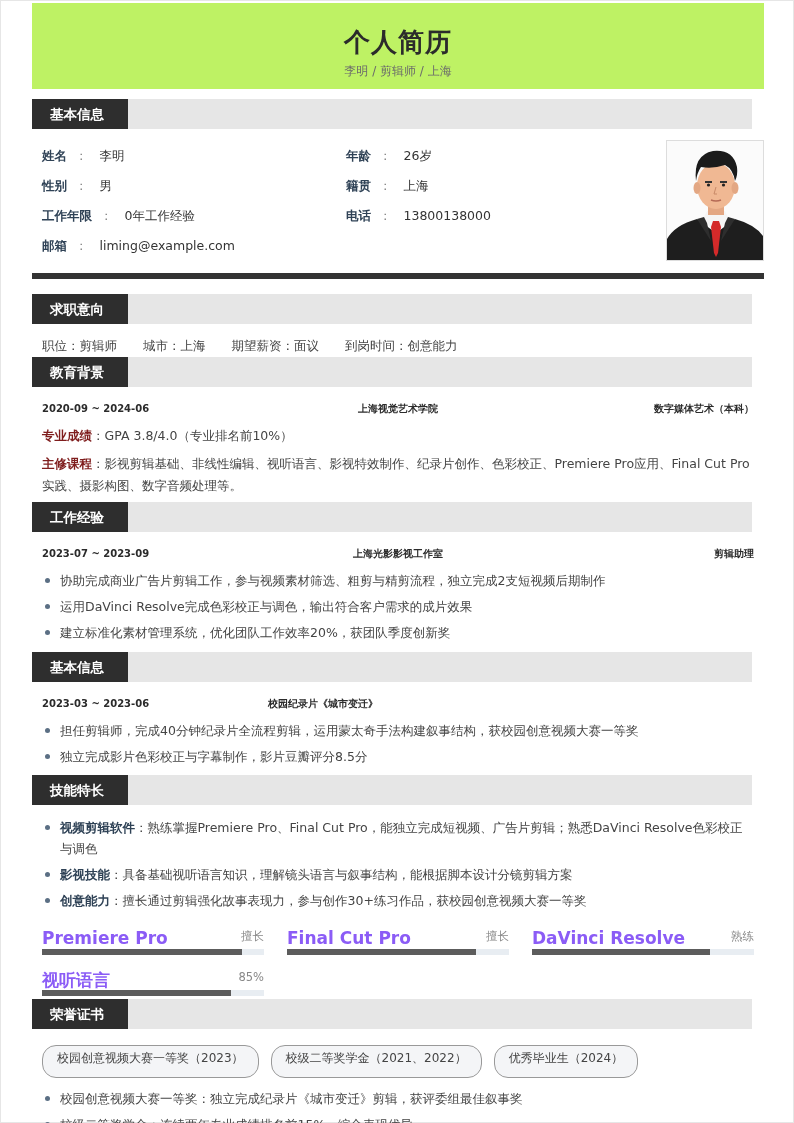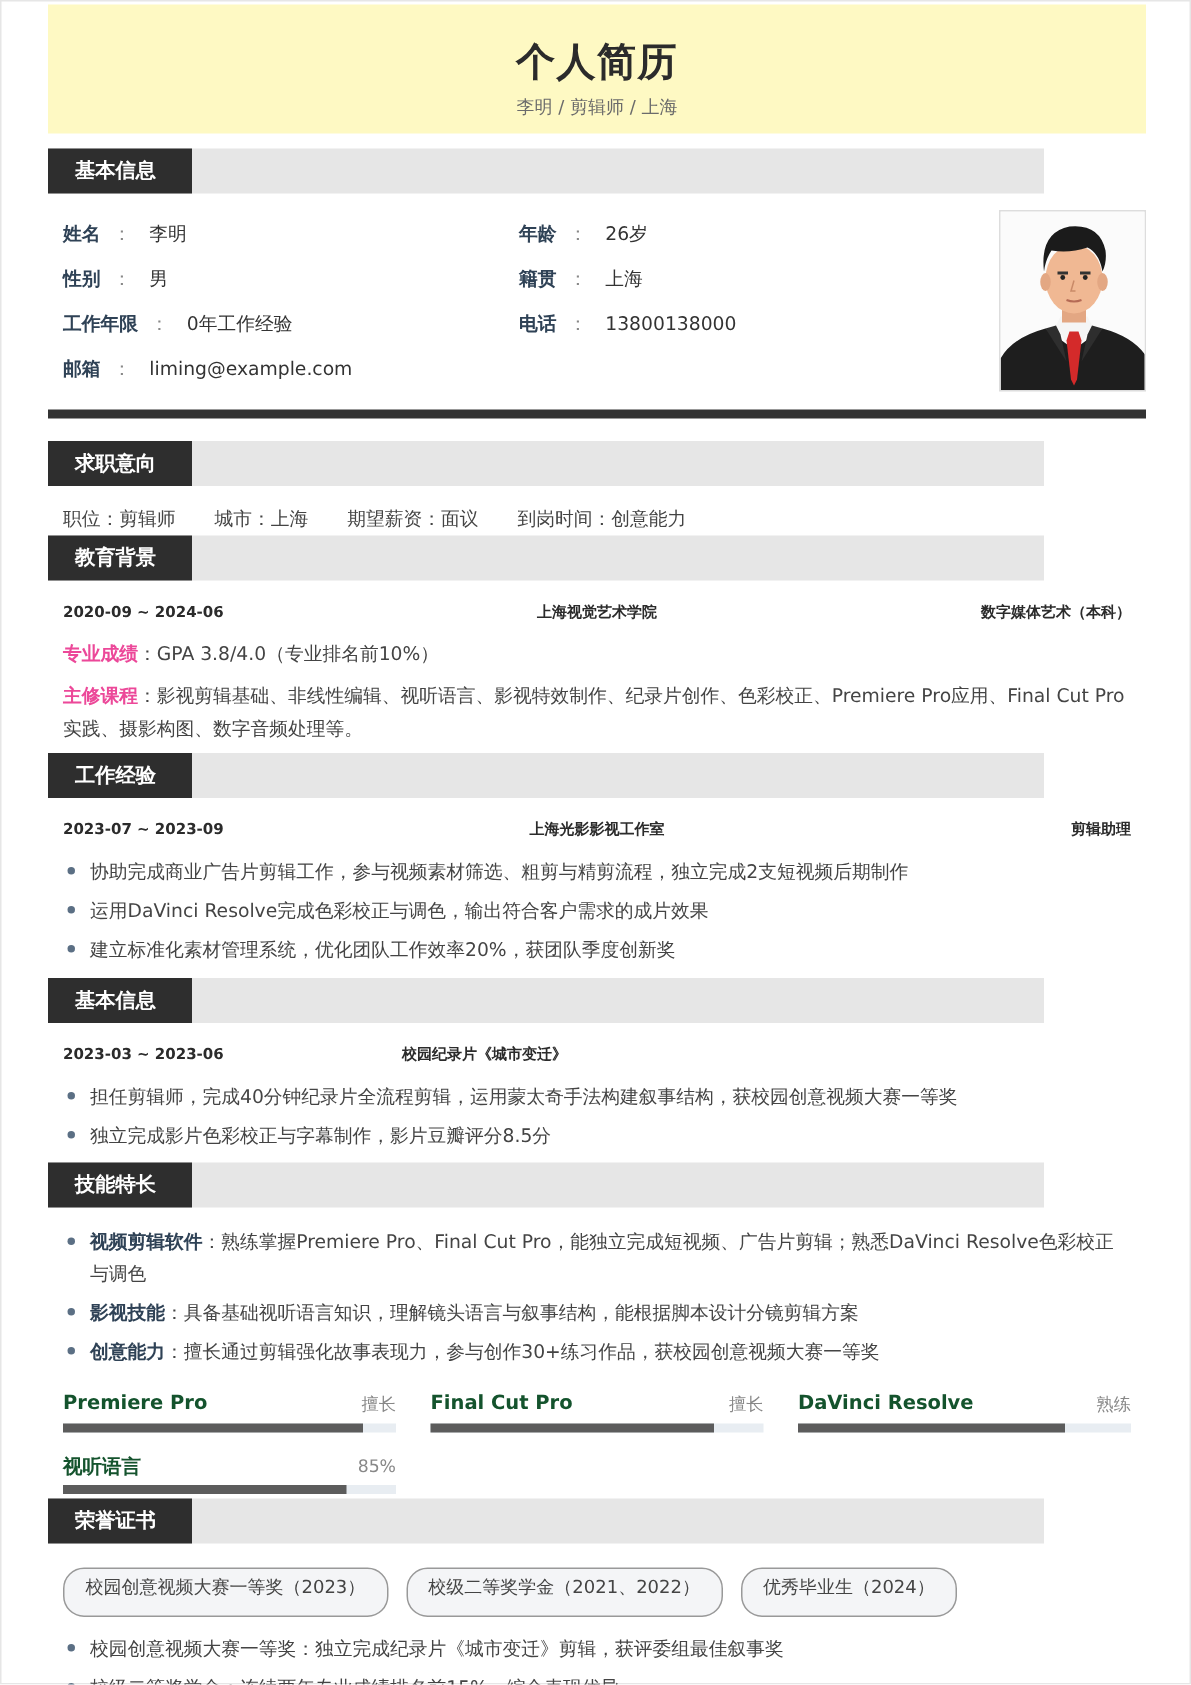--- a/index.html
+++ b/index.html
@@ -1,51 +1,51 @@
 <!DOCTYPE html>
 <html><head>
 <meta charset="utf-8">
 <style>
   * { box-sizing: border-box; margin: 0; padding: 0; }
   html, body { width: 794px; height: 1123px; overflow: hidden; background: #ffffff; }
   body { font-family: "DejaVu Sans", "Liberation Sans", sans-serif; color: #333; position: relative; }
   .page { position: absolute; left: 0; top: 0; width: 794px; height: 1123px; border: 1px solid #e6e6e6; background: #fff; }
-  .header { position: absolute; left: 31px; top: 2px; width: 732px; height: 86px; background: #fef9c3; text-align: center; }
+  .header { position: absolute; left: 31px; top: 2px; width: 732px; height: 86px; background: #bef264; text-align: center; }
   .header .title { font-size: 26px; font-weight: bold; color: #2b2b2b; margin-top: 22px; letter-spacing: 1px; line-height: 34px; }
   .header .subtitle { font-size: 12px; color: #6b6b6b; margin-top: 4px; }
 
-  .section-bar { position: absolute; left: 31px; width: 664px; height: 30px; background: #e6e6e6; }
+  .section-bar { position: absolute; left: 31px; width: 720px; height: 30px; background: #e6e6e6; }
   .section-bar .tag { position: absolute; left: 0; top: 0; height: 30px; width: 96px; background: #2e2e2e; color: #fff; font-size: 13.5px; font-weight: bold; line-height: 30px; padding-left: 18px; }
   .kv { position: absolute; font-size: 12.5px; line-height: 30px; white-space: nowrap; }
   .kv .k { font-weight: bold; color: #2f4256; }
   .kv .c { color: #888; margin: 0 12px 0 8px; }
   .kv .v { color: #333; }
 
   .photo { position: absolute; left: 665px; top: 139px; width: 98px; height: 121px; border: 1px solid #ddd; background: #fbfbfb; overflow: hidden; }
 
   .thickrule { position: absolute; left: 31px; top: 272px; width: 732px; height: 6px; background: #333; }
 
   .intent { position: absolute; left: 41px; top: 335px; font-size: 12.5px; color: #444; line-height: 20px; white-space: nowrap; }
   .intent span { margin-right: 26px; }
 
   .row3 { position: absolute; left: 41px; width: 712px; height: 20px; font-size: 10px; font-weight: bold; color: #2b2b2b; line-height: 20px; }
   .row3 .l { position: absolute; left: 0; }
   .row3 .m { position: absolute; left: 0; right: 0; text-align: center; }
   .row3 .r { position: absolute; right: 0; }
 
   .para { position: absolute; left: 41px; width: 712px; font-size: 12.5px; color: #444; line-height: 22px; }
-  .para b { color: #ec4899; }
+  .para b { color: #7f1d1d; }
 
   .bullets { position: absolute; left: 41px; width: 712px; list-style: none; font-size: 12.5px; color: #444; }
   .bullets li { position: relative; padding-left: 18px; line-height: 21px; margin-bottom: 5px; }
   .bullets li::before { content: ""; position: absolute; left: 3px; top: 8px; width: 5px; height: 5px; border-radius: 50%; background: #5b6f84; }
   .bullets li b { color: #2f4256; text-align: right; }
 
   .skill { position: absolute; width: 222px; height: 40px; }
-  .skill .name { position: absolute; left: 0; top: 0; font-size: 13px; font-weight: bold; color: #14532d; }
+  .skill .name { position: absolute; left: 0; top: 0; font-size: 17px; font-weight: bold; color: #8b5cf6; }
   .skill .lvl { position: absolute; right: 0; top: 1px; font-size: 11.5px; color: #888; }
   .skill .track { position: absolute; left: 0; top: 21px; width: 222px; height: 6px; background: #e8edf2; }
   .skill .fill { height: 6px; background: #5c5c5c; }
 
   .chips { position: absolute; left: 41px; top: 1044px; display: flex; gap: 12px; }
   .chip { height: 33px; border: 1px solid #999; border-radius: 14px; background: #f4f5f7; font-size: 12px; color: #444; padding: 0 14px; line-height: 25px; white-space: nowrap; }
 </style>
 </head>
 <body>
 

